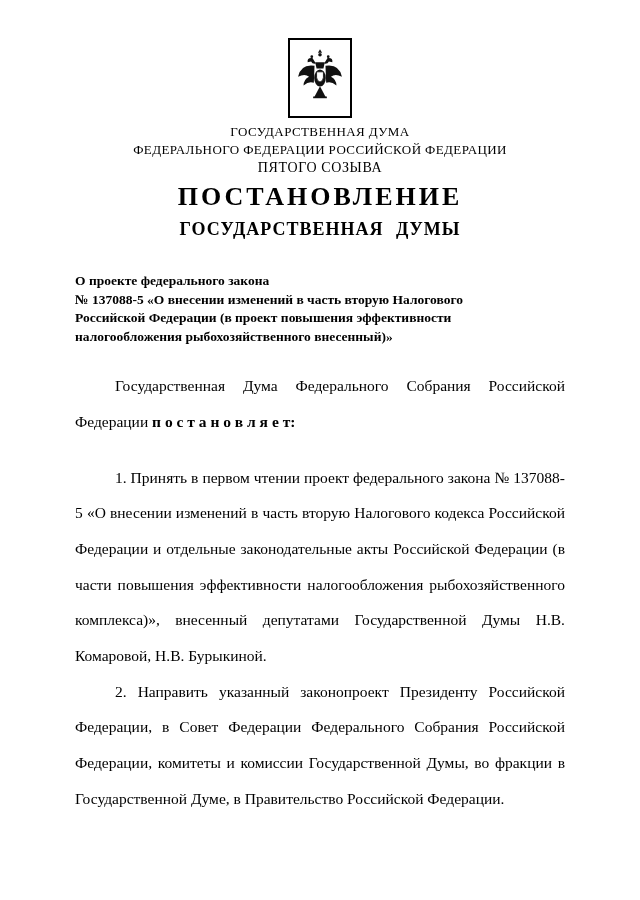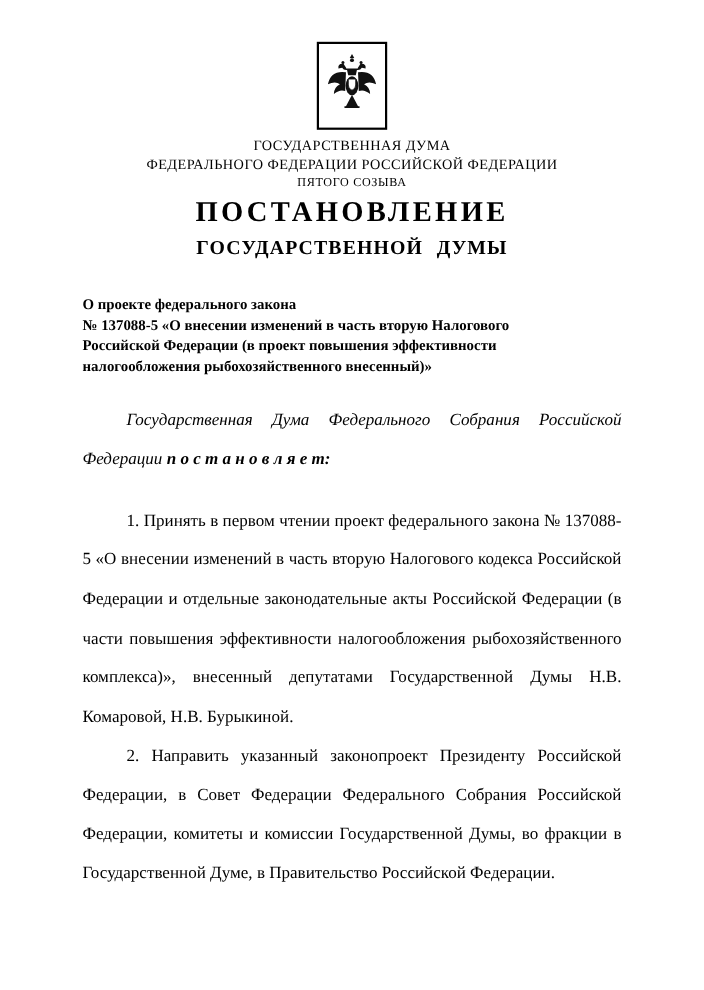--- a/index.html
+++ b/index.html
@@ -32,21 +32,21 @@
     align-items: center;
     justify-content: center;
     background: #fff;
   }
   .hdr {
     text-align: center;
     line-height: 1.35;
     margin-top: 2px;
   }
   .hdr-line { font-size: 13px; letter-spacing: 0.4px; }
-  .hdr-small { font-size: 11px; letter-spacing: 0.6px; margin-top: 1px; }
+  .hdr-small { font-size: 14px; letter-spacing: 0.6px; margin-top: 1px; }
   .title1 {
     text-align: center;
     font-weight: bold;
     font-size: 26px;
     letter-spacing: 3px;
     margin-top: 4px;
   }
   .title2 {
     text-align: center;
     font-weight: bold;
@@ -61,21 +61,21 @@
     font-size: 13.5px;
     line-height: 1.38;
     margin-top: 32px;
   }
   .bodytext {
     font-size: 15.5px;
     line-height: 2.3;
     text-align: justify;
   }
   .para { text-indent: 40px; }
-  .intro { margin-top: 22px; font-style: italic; }
+  .intro { margin-top: 22px; }
   .item-1 { margin-top: 20px; }
   .spaced-word {
     font-weight: bold;
   }
   svg.eagle { display: block; }
 </style>
 </head>
 <body>
 
 <div class="page">
@@ -102,21 +102,21 @@
     </div>
   </div>
 
   <div class="hdr">
     <div class="hdr-line">ГОСУДАРСТВЕННАЯ ДУМА</div>
     <div class="hdr-line">ФЕДЕРАЛЬНОГО ФЕДЕРАЦИИ РОССИЙСКОЙ ФЕДЕРАЦИИ</div>
     <div class="hdr-small">ПЯТОГО СОЗЫВА</div>
   </div>
 
   <div class="title1">ПОСТАНОВЛЕНИЕ</div>
-  <div class="title2">ГОСУДАРСТВЕННОЙ ДУМЫ</div>
+  <div class="title2">ГОСУДАРСТВЕННАЯ ДУМЫ</div>
 
   <div class="subject">
     <div>О проекте федерального закона</div>
     <div>№ 137088-5 «О внесении изменений в часть вторую Налогового</div>
     <div>Российской Федерации (в проект повышения эффективности</div>
     <div>налогообложения рыбохозяйственного внесенный)»</div>
   </div>
 
   <div class="bodytext">
     <p class="para intro"><span>Государственная Дума Федерального Собрания Российской Федерации </span><span class="spaced-word">п о с т а н о в л я е т:</span></p>

